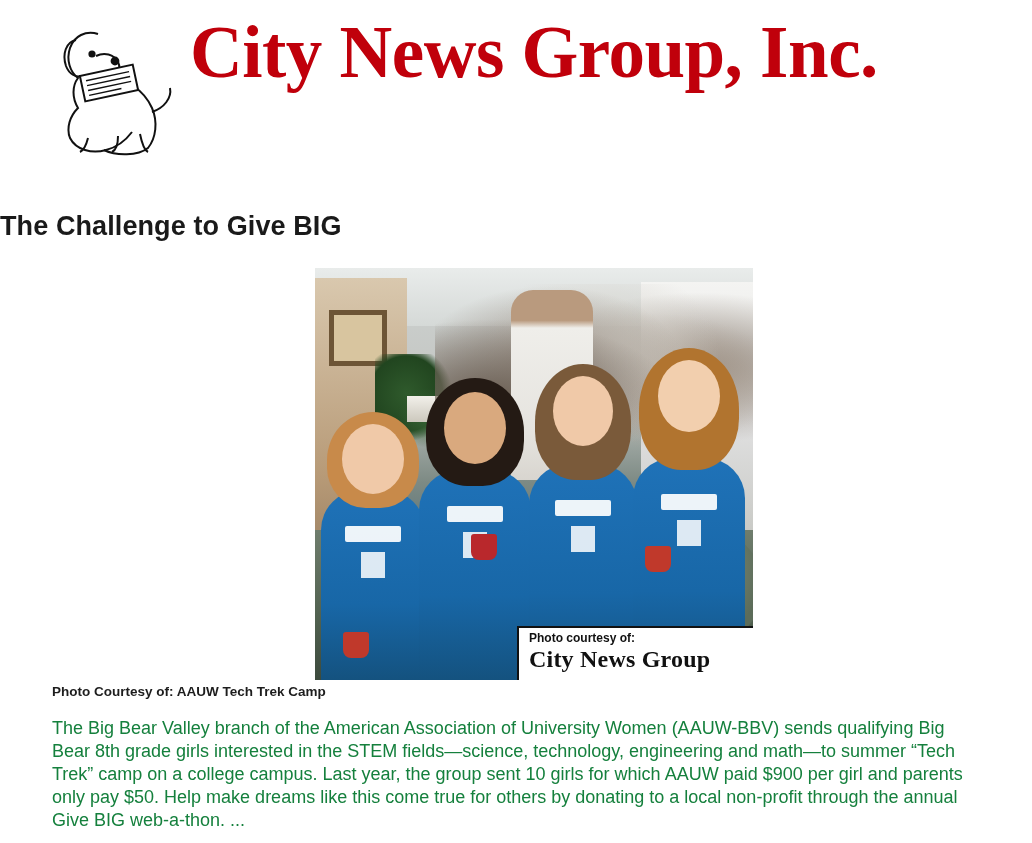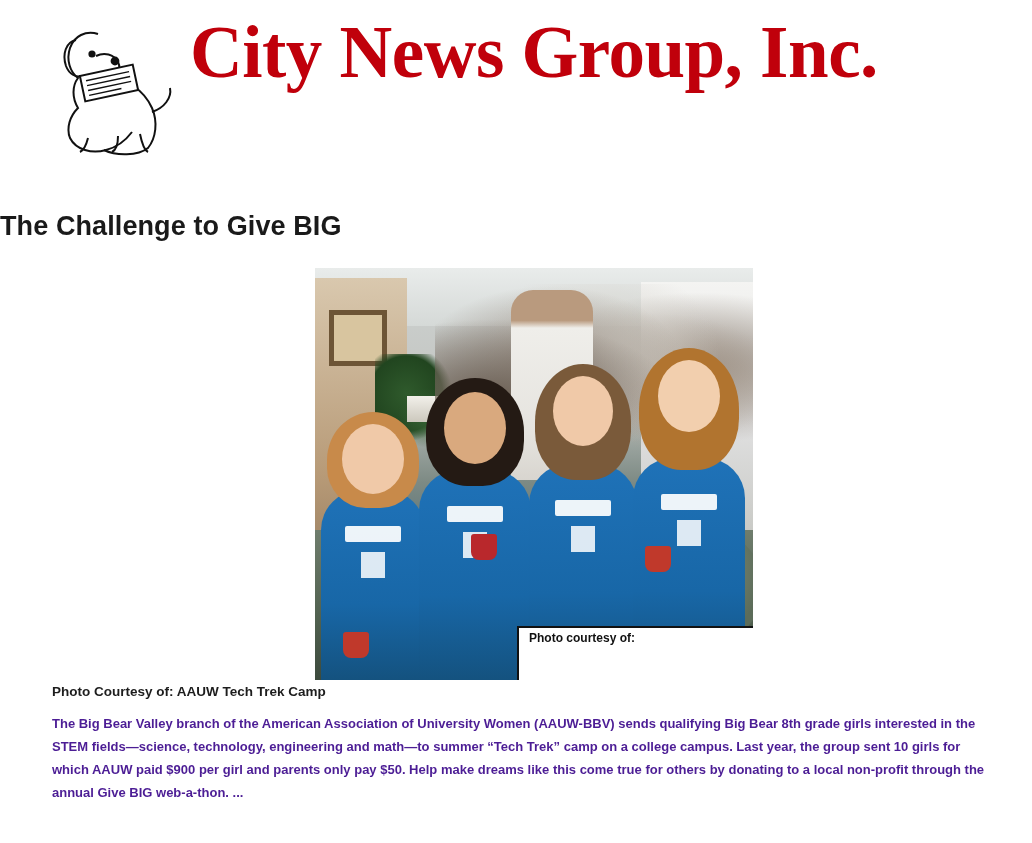--- a/index.html
+++ b/index.html
@@ -209,24 +209,23 @@
     margin: 4px 52px 0 52px;
     width: 934px;
   }
   .caption {
     font-size: 13.5px;
     font-weight: bold;
     color: #1d1d1d;
     margin-bottom: 3px;
   }
   .body-text {
-    font-size: 13px;
+    font-size: 18px;
     line-height: 23px;
-    color: #4c1d95;
-    font-weight: bold;
+    color: #15803d;
   }
 </style>
 </head>
 <body>
 
 <div class="page">
 
   <header class="masthead">
     <div class="logo-wrap">
       <svg class="logo-dog" viewBox="0 0 128 140">
@@ -304,20 +303,21 @@
         <div class="tee-logo"></div>
         <div class="tee-badge"></div>
       </div>
 
       <div class="cup c1"></div>
       <div class="cup c2"></div>
       <div class="cup c3"></div>
 
       <div class="ph-credit">
         <div class="small">Photo courtesy of:</div>
+        <div class="big">City News Group</div>
       </div>
     </div>
   </div>
 
   <div class="article">
     <div class="caption">Photo Courtesy of: AAUW Tech Trek Camp</div>
     <p class="body-text">The Big Bear Valley branch of the American Association of University Women (AAUW-BBV) sends qualifying Big Bear 8th grade girls interested in the STEM fields—science, technology, engineering and math—to summer “Tech Trek” camp on a college campus. Last year, the group sent 10 girls for which AAUW paid $900 per girl and parents only pay $50. Help make dreams like this come true for others by donating to a local non-profit through the annual Give BIG web-a-thon. ...</p>
   </div>
 
 </div>

